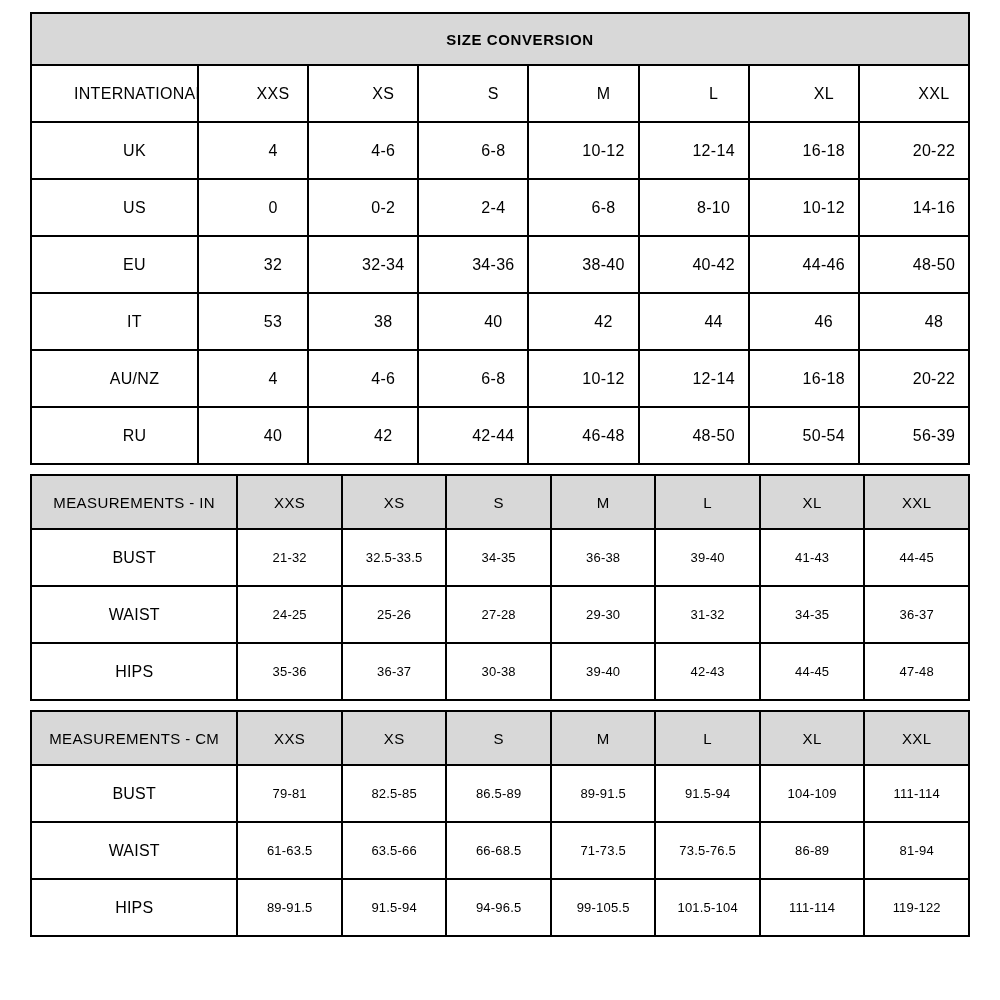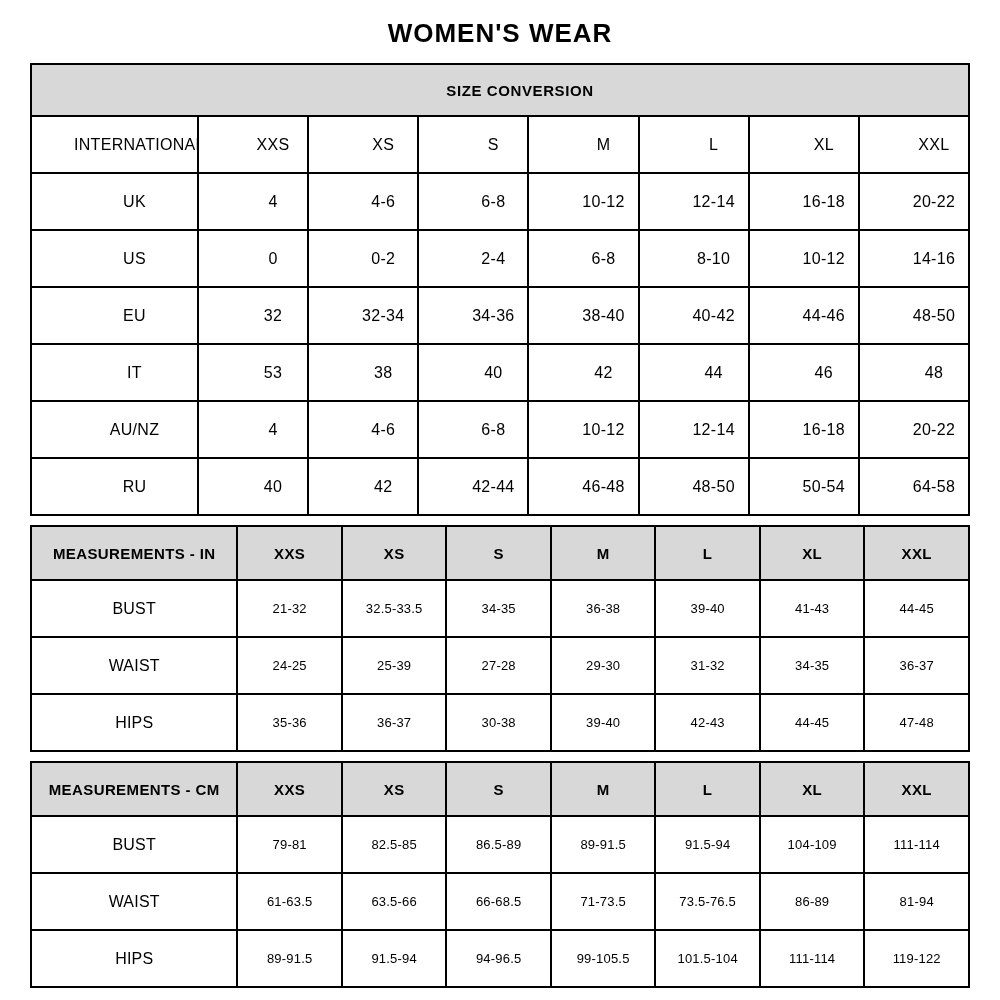--- a/index.html
+++ b/index.html
@@ -41,34 +41,33 @@
     background: #d8d8d8;
     font-weight: bold;
     font-size: 15px;
     letter-spacing: 0.6px;
     height: 50px;
   }
   .t1 td { height: 55px; font-size: 16px; letter-spacing: 0.3px; padding-left: 42px; }
   
   .t2 .size-header-cell {
     background: #d8d8d8;
-    font-weight: bold;
+    font-weight: normal;
     font-size: 15px;
     letter-spacing: 0.4px;
     height: 52px;
   }
   .t2 td { height: 55px; font-size: 13px; letter-spacing: 0.2px; }
   .t2 td.row-label { font-size: 16px; }
 </style>
 </head>
 <body>
 
 <div class="page">
 
-  <div class="page-title">WOMEN'S WEAR</div>
 
   <table class="t1">
     <colgroup>
       <col style="width:17.8%">
       <col style="width:11.74%">
         <col style="width:11.74%">
         <col style="width:11.74%">
       <col style="width:11.74%">
         <col style="width:11.74%">
         <col style="width:11.74%">
@@ -139,21 +138,21 @@
       <td>20-22</td>
     </tr>
     <tr>
       <td class="row-label">RU</td>
       <td>40</td>
       <td>42</td>
       <td>42-44</td>
       <td>46-48</td>
       <td>48-50</td>
       <td>50-54</td>
-      <td>64-58</td>
+      <td>56-39</td>
     </tr>
   </tbody>
     </table>
 
   <table class="t2">
     <colgroup>
       <col style="width:22%">
       <col style="width:11.14%">
         <col style="width:11.14%">
         <col style="width:11.14%">
@@ -179,21 +178,21 @@
       <td>32.5-33.5</td>
       <td>34-35</td>
       <td>36-38</td>
       <td>39-40</td>
       <td>41-43</td>
       <td>44-45</td>
     </tr>
     <tr>
       <td class="row-label">WAIST</td>
       <td>24-25</td>
-      <td>25-39</td>
+      <td>25-26</td>
       <td>27-28</td>
       <td>29-30</td>
       <td>31-32</td>
       <td>34-35</td>
       <td>36-37</td>
     </tr>
     <tr>
       <td class="row-label">HIPS</td>
       <td>35-36</td>
       <td>36-37</td>

